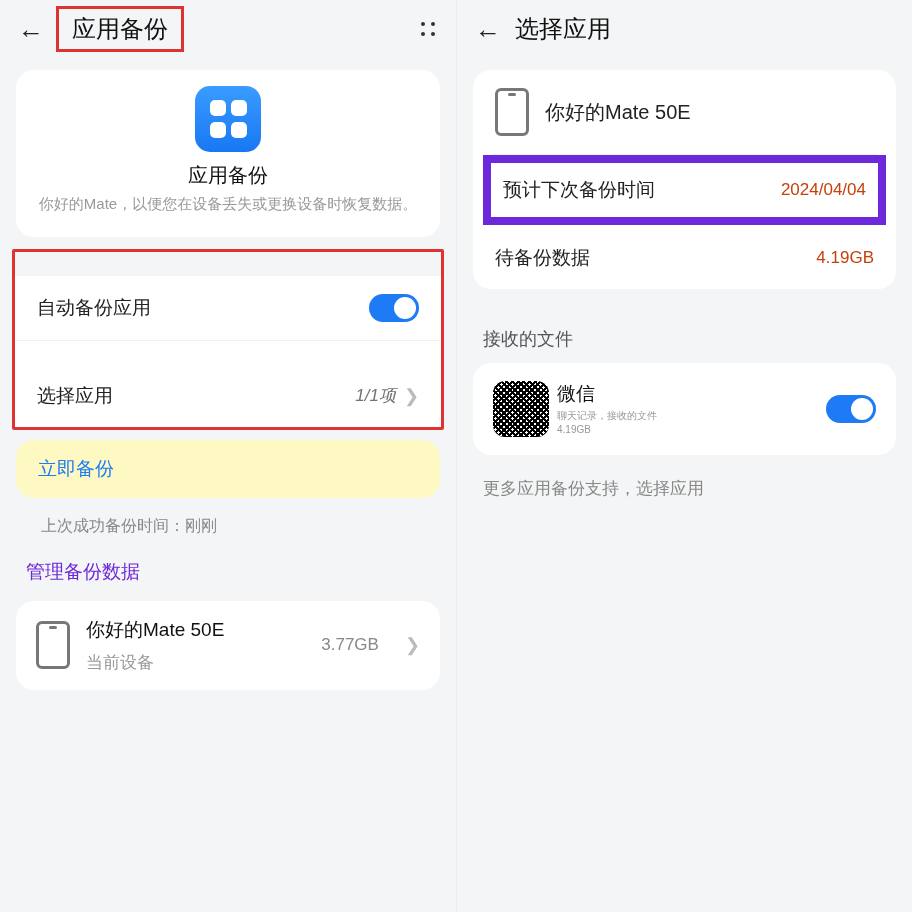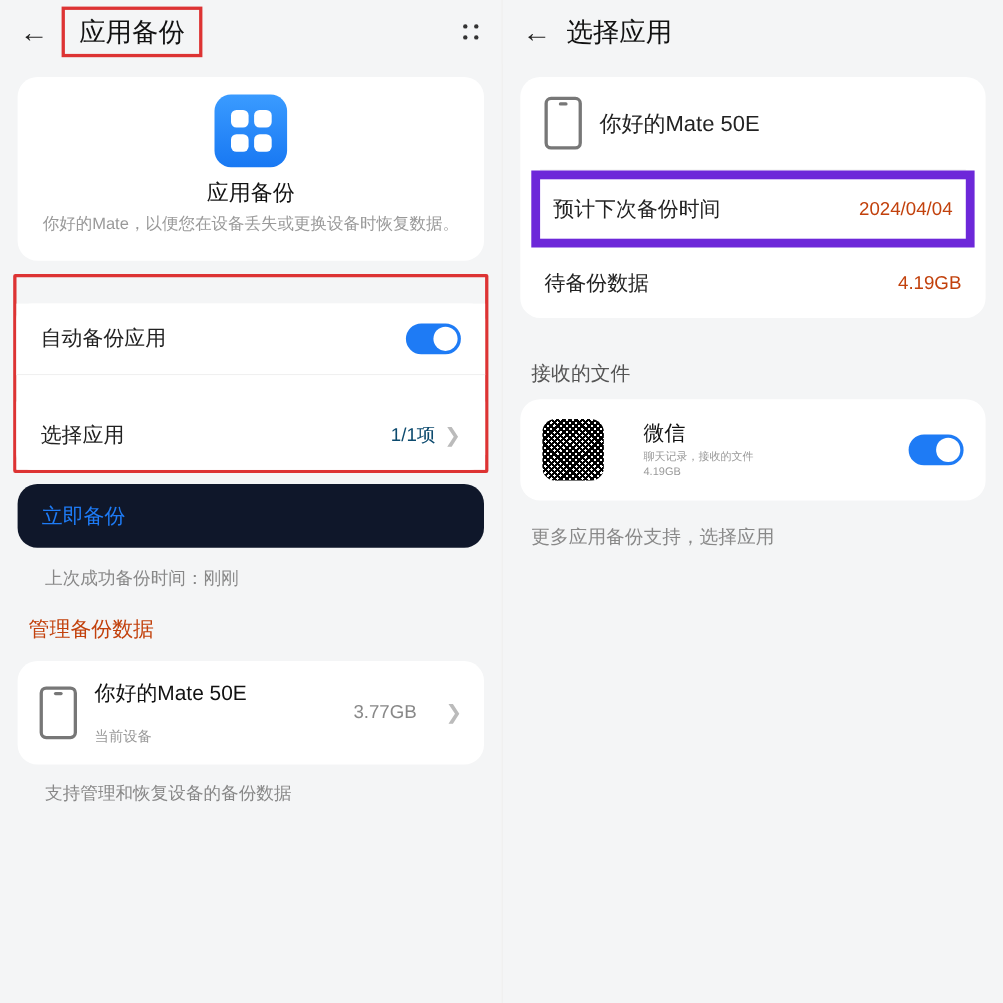--- a/index.html
+++ b/index.html
@@ -101,21 +101,21 @@
     display: flex;
     align-items: center;
     padding: 18px 22px;
     font-size: 19px;
     color: #222;
     background: #fff;
     border-bottom: 1px solid #f0f0f0;
     margin-top: 24px;
   }
   .row:last-child { border-bottom: none; }
-  .row .value { margin-left: auto; color: #0c4a6e; font-size: 17px; }
+  .row .value { margin-left: auto; color: #737373; font-size: 17px; font-style: italic; }
   .row .chevron { color: #bbb; margin-left: 8px; font-size: 18px; }
 
   .toggle {
     margin-left: auto;
     width: 50px; height: 28px;
     border-radius: 14px;
     background: #1e7bf5;
     position: relative;
   }
   .toggle::after {
@@ -132,32 +132,32 @@
     margin: 0 12px;
     border-radius: 2px;
   }
   .redbox-rows .card-inner {
     background:#fff;
     border-radius: 14px;
   }
 
   .link-row {
     padding: 16px 22px;
-    background: #0f172a;
+    background: #fef9c3;
     border-radius: 18px;
     margin: 10px 16px 8px;
   }
   .link-row a { color: #1e7bf5; font-size: 19px; text-decoration:none; }
 
   .subtext {
     color:#888; font-size:16px;
     padding: 10px 41px 14px;
   }
   .section-label {
-    color:#c2410c; font-size:19px;
+    color:#6d28d9; font-size:19px;
     padding: 8px 26px 10px;
   }
 
   .device-row {
     background:#fff;
     border-radius:18px;
     margin: 6px 16px;
     display:flex;
     align-items:center;
     padding: 16px 20px;
@@ -169,21 +169,21 @@
     border-radius: 6px;
     position: relative;
   }
   .phone-icon::before {
     content:"";
     position:absolute;
     top:2px; left:50%; transform:translateX(-50%);
     width:8px;height:3px;background:#777;border-radius:2px;
   }
   .device-name { font-size:19px; color:#111; }
-  .device-sub { font-size:13px; color:#999; margin-top:18px;}
+  .device-sub { font-size:17px; color:#999; margin-top:8px;}
   .device-size { margin-left:auto; color:#888; font-size:17px;}
   .device-chev { color:#bbb; margin-left:10px; font-size:18px;}
 
   
   .info-card-row {
     display:flex; align-items:center;
     padding: 18px 22px;
     font-size:19px; color:#222;
   }
   .info-card-row .val { margin-left:auto; color:#c2410c; font-size:17px;}
@@ -197,21 +197,21 @@
     padding: 26px 26px 12px;
   }
 
   .app-card {
     background:#fff;
     border-radius:18px;
     margin: 0 16px;
     display:flex;
     align-items:center;
     padding: 18px 20px;
-    gap: 36px;
+    gap: 8px;
   }
   .wechat-icon {
     width: 56px; height: 56px;
     border-radius: 12px;
     background:
       repeating-linear-gradient(45deg,#000 0 2px,#fff 2px 4px),
       repeating-linear-gradient(-45deg,#000 0 2px,#fff 2px 4px);
     background-blend-mode: multiply;
   }
   .app-name { font-size:19px; color:#111;}
@@ -272,21 +272,20 @@
   <div class="device-row">
     <div class="phone-icon"></div>
     <div class="flex1">
       <div class="device-name">你好的Mate 50E</div>
       <div class="device-sub">当前设备</div>
     </div>
     <div class="device-size">3.77GB</div>
     <div class="device-chev">❯</div>
   </div>
 
-  <div class="subtext">支持管理和恢复设备的备份数据</div>
 </div>
 
 <div class="pane pane-right">
   <div class="header">
     <div class="back-arrow">←</div>
     <div class="header-title">选择应用</div>
   </div>
 
   <div class="card" style="padding:0;">
     <div class="info-card-row" style="gap:16px;">

